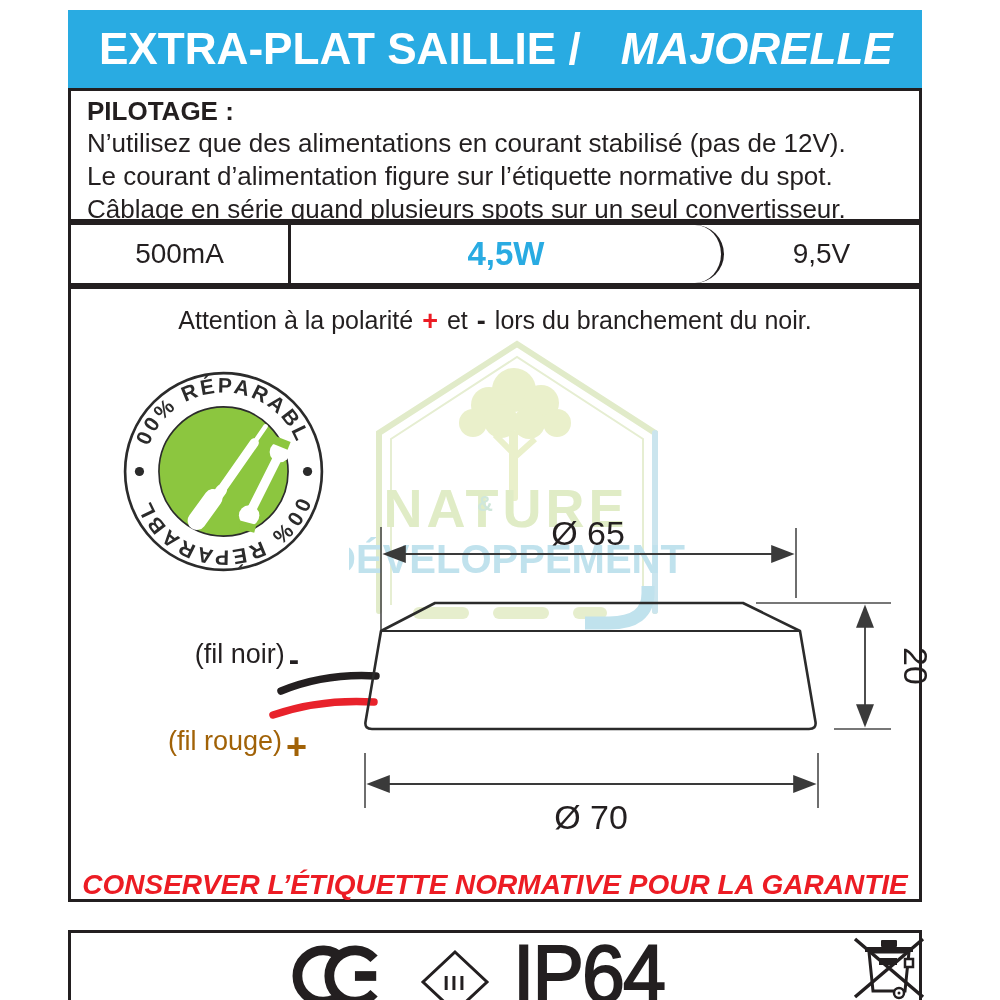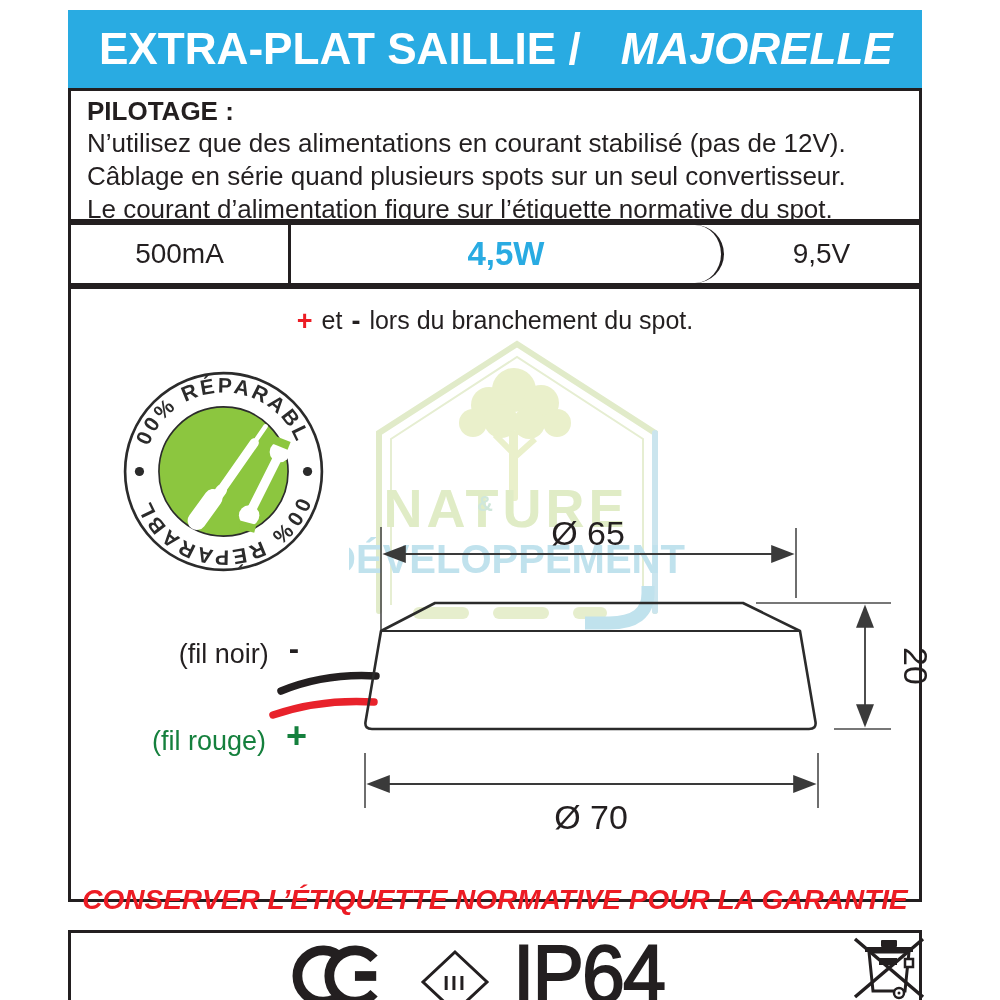--- a/index.html
+++ b/index.html
@@ -24,65 +24,66 @@
   .specs .c1{width:217px;border-right:3px solid #231F20;}
   .specs .c2{width:430px;border-right:3px solid #231F20;font-weight:bold;font-size:33px;color:#29ABE2;border-radius:29px;}
   .specs .c3{flex:1;}
 
   
   .main{left:68px;top:286px;width:854px;height:616px;border:3px solid #231F20;}
   .attention{left:0;top:17px;width:100%;display:flex;justify-content:center;gap:9px;font-size:25px;}
   .attention .plus{color:#EC1C24;font-weight:bold;font-size:27px;}
   .attention .minus{font-weight:bold;font-size:27px;}
 
-  .wire-lab{display:flex;align-items:flex-start;gap:20px;font-size:27px;}
+  .wire-lab{display:flex;align-items:flex-end;gap:4px;font-size:27px;}
   .wire-lab.black{left:88px;top:350px;width:140px;justify-content:flex-end;}
-  .wire-lab.red{left:56px;top:437px;width:180px;justify-content:flex-end;color:#15803d;}
+  .wire-lab.red{left:56px;top:437px;width:180px;justify-content:flex-end;color:#a16207;}
   .wire-lab .sgn{font-weight:bold;font-size:31px;line-height:20px;}
   .wire-lab.red .sgn{font-size:36px;}
 
   .warranty{left:0;top:580px;width:100%;text-align:center;color:#EC1C24;
-            font-weight:bold;font-style:italic;font-size:28px;letter-spacing:0;margin-top:15px;}
+            font-weight:bold;font-style:italic;font-size:28px;letter-spacing:0;}
 
   
   .footer{left:68px;top:930px;width:854px;height:84px;border:3px solid #231F20;}
   .ip{left:442px;top:0px;font-size:82px;line-height:82px;letter-spacing:-2px;
       -webkit-text-stroke:2px #231F20;transform:scaleX(.94);transform-origin:left;white-space:nowrap;}
   svg{display:block;}
 </style>
 </head>
 <body>
 
 <div class="page">
 
   <div class="abs banner">
     <span class="t">EXTRA-PLAT SAILLIE /</span>
     <span class="t model">MAJORELLE</span>
   </div>
 
   <div class="abs pilotage">
     <div class="lbl">PILOTAGE :</div>
     <div class="ln">N’utilisez que des alimentations en courant stabilisé (pas de 12V).</div>
+    <div class="ln">Le courant d’alimentation figure sur l’étiquette normative du spot.</div>
     <div class="ln">Câblage en série quand plusieurs spots sur un seul convertisseur.</div>
-    <div class="ln">Le courant d’alimentation figure sur l’étiquette normative du spot.</div>
   </div>
 
   <div class="abs specs">
     <div class="cell c1">500mA</div>
     <div class="cell c2">4,5W</div>
     <div class="cell c3">9,5V</div>
   </div>
 
   <div class="abs main">
 
     <div class="abs attention">
+      <span>Attention à la polarité</span>
       <span class="plus">+</span>
       <span>et</span>
       <span class="minus">-</span>
-      <span>lors du branchement du spot.</span>
+      <span>lors du branchement du noir.</span>
     </div>
 
     <svg class="abs" style="left:278px;top:46px;" width="404" height="300" viewBox="0 0 404 300">
       <g fill="none" stroke="#e1ebc9" stroke-width="6" stroke-linecap="round">
         <path d="M30 276 V98 L168 9 L306 98 V276"></path>
       </g>
       <path d="M306 98 V276" fill="none" stroke="#cbe5ee" stroke-width="6" stroke-linecap="round"></path>
       <g fill="none" stroke="#e6eed2" stroke-width="2">
         <path d="M42 270 V104 L168 22 L294 104 V270"></path>
       </g>

